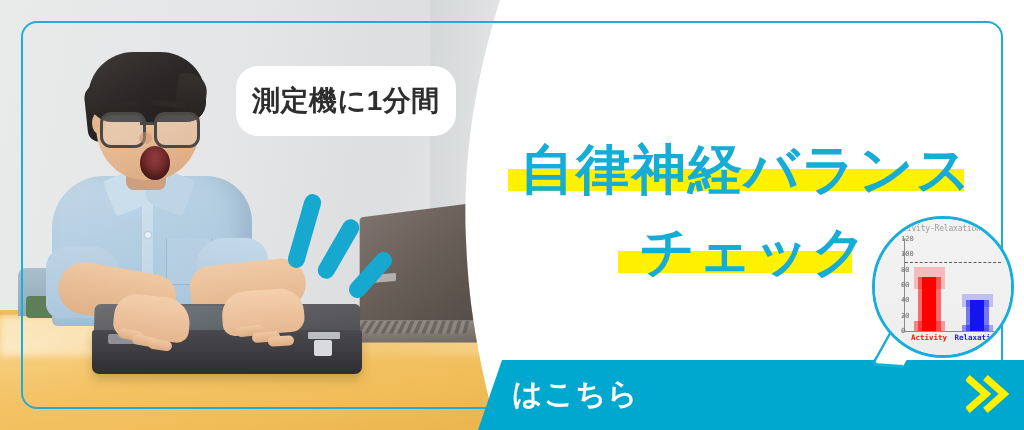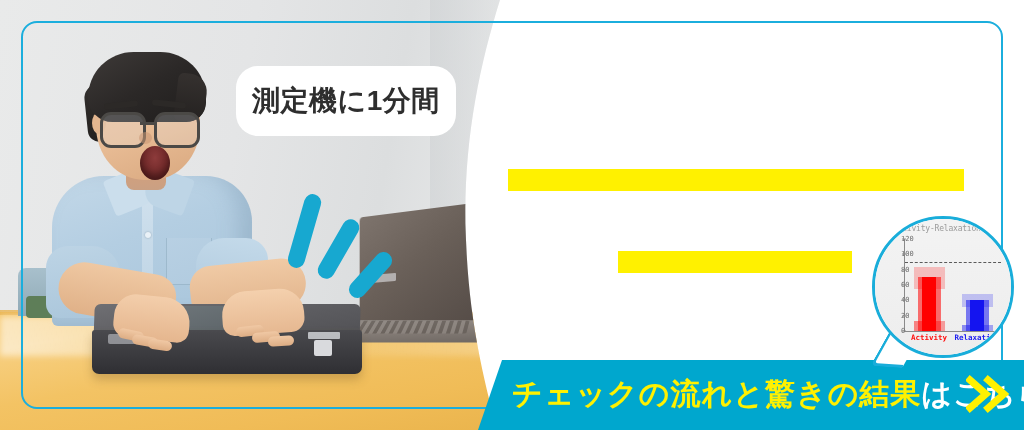--- a/index.html
+++ b/index.html
@@ -264,24 +264,25 @@
     <div class="stroke s2"></div>
     <div class="stroke s3"></div>
   </div>
 
   <div class="callout co1">測定機に1分間</div>
 
   <div class="frame"></div>
 
   <div class="mark mk1"></div>
   <div class="mark mk2"></div>
+  <div class="hl hl1">自律神経バランス</div>
+  <div class="hl hl2">チェック</div>
 
   <div class="cta"></div>
   <div class="cta-text">
-    <span class="cta-a">チェックの流れと驚きの結果</span>
     <span class="cta-b">はこちら</span>
   </div>
   <svg class="chev" viewBox="0 0 44 40">
     <polyline points="4,6 20,20 4,34" fill="none" stroke="#FFF100" stroke-width="7" stroke-linecap="square" stroke-linejoin="miter"></polyline>
     <polyline points="22,6 38,20 22,34" fill="none" stroke="#FFF100" stroke-width="7" stroke-linecap="square" stroke-linejoin="miter"></polyline>
   </svg>
 
   <div class="tail"></div>
   <div class="bubble">
     <div class="chart">

